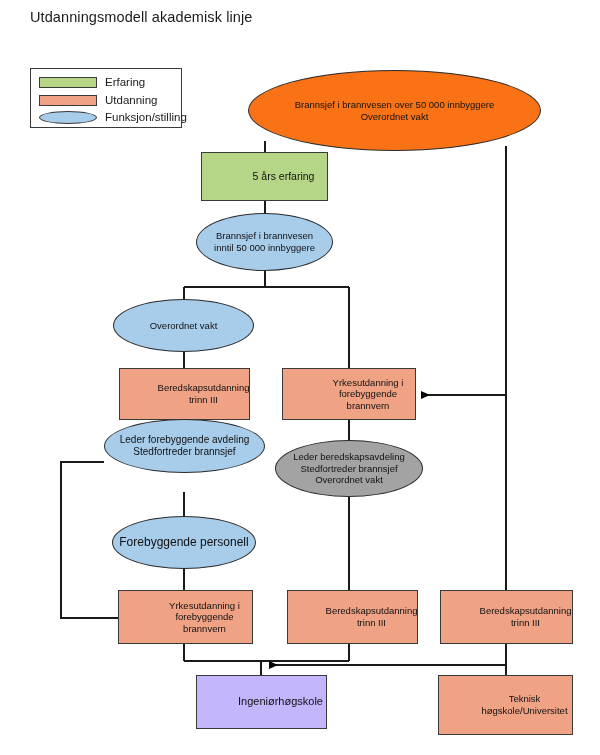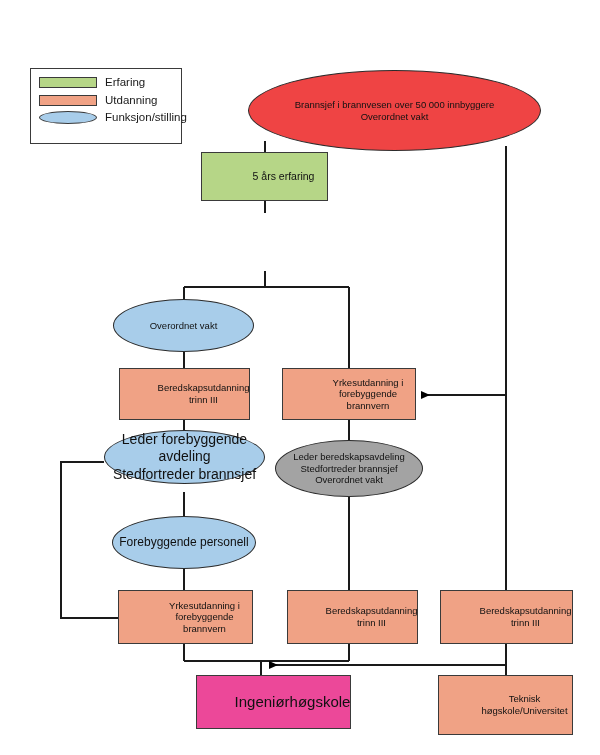--- a/index.html
+++ b/index.html
@@ -33,21 +33,21 @@
     font-size: 14.5px;
     color: #1a1a1a;
     letter-spacing: 0.1px;
     white-space: nowrap;
   }
   .legend {
     position: absolute;
     left: 30px;
     top: 68px;
     width: 152px;
-    height: 76px;
+    height: 60px;
     border: 1.6px solid #3a3a3a;
     background: #ffffff;
     box-sizing: border-box;
   }
   .legend-row {
     position: absolute;
     left: 8px;
     height: 16px;
     display: flex;
     align-items: center;
@@ -94,20 +94,21 @@
     display: block;
     padding: 0 5px;
     white-space: pre-line;
   }
 </style>
 </head>
 <body>
 
 <div id="canvas">
 
+  <div class="page-title">Utdanningsmodell akademisk linje</div>
 
   <svg id="edges" viewBox="0 0 600 755" xmlns="http://www.w3.org/2000/svg">
     <defs>
       <marker id="arrowL" markerWidth="10" markerHeight="10" refX="9" refY="4" orient="auto-start-reverse" markerUnits="userSpaceOnUse">
         <path d="M9,0 L9,8 L0,4 z" fill="#000000"></path>
       </marker>
     </defs>
     <g stroke="#1a1a1a" stroke-width="1.4" fill="none" shape-rendering="crispEdges">
 
       <path d="M265,141 L265,152"></path>
@@ -156,45 +157,49 @@
     <div class="legend-row r2">
       <span class="legend-swatch ellipse" style="background:#a8cdea"></span>
       <span class="legend-label">Funksjon/stilling</span>
     </div>
     <div class="legend-row r1">
       <span class="legend-swatch" style="background:#f0a285"></span>
       <span class="legend-label">Utdanning</span>
     </div>
   </div>
 
-  <div class="node ellipse" style="left:248px;top:70px;width:293px;height:81px;background:#ef4444;font-size:9.5px">
+  <div class="node ellipse" style="left:248px;top:70px;width:293px;height:81px;background:#f97316;font-size:9.5px">
     <span class="node-text">Brannsjef i brannvesen over 50 000 innbyggere
 Overordnet vakt</span>
   </div>
 
   <div class="node box" style="left:201px;top:152px;width:127px;height:49px;background:#b6d687;font-size:10.5px">
     <span class="node-text">5 års erfaring</span>
   </div>
 
+  <div class="node ellipse" style="left:196px;top:213px;width:137px;height:58px;background:#a8cdea;font-size:9.5px">
+    <span class="node-text">Brannsjef i brannvesen
+inntil 50 000 innbyggere</span>
+  </div>
 
   <div class="node ellipse" style="left:113px;top:299px;width:141px;height:53px;background:#a8cdea;font-size:9.5px">
     <span class="node-text">Overordnet vakt</span>
   </div>
 
   <div class="node box" style="left:119px;top:368px;width:131px;height:52px;background:#f0a285;font-size:9.5px">
     <span class="node-text">Beredskapsutdanning
 trinn III</span>
   </div>
 
   <div class="node box" style="left:282px;top:368px;width:134px;height:52px;background:#f0a285;font-size:9.5px">
     <span class="node-text">Yrkesutdanning i
 forebyggende brannvern</span>
   </div>
 
-  <div class="node ellipse" style="left:104px;top:430px;width:161px;height:54px;background:#a8cdea;font-size:14px">
+  <div class="node ellipse" style="left:104px;top:419px;width:161px;height:54px;background:#a8cdea;font-size:10px">
     <span class="node-text">Leder forebyggende avdeling
 Stedfortreder brannsjef</span>
   </div>
 
   <div class="node ellipse" style="left:275px;top:440px;width:148px;height:57px;background:#a3a3a3;font-size:9.5px">
     <span class="node-text">Leder beredskapsavdeling
 Stedfortreder brannsjef
 Overordnet vakt</span>
   </div>
 
@@ -210,21 +215,21 @@
   <div class="node box" style="left:287px;top:590px;width:131px;height:54px;background:#f0a285;font-size:9.5px">
     <span class="node-text">Beredskapsutdanning
 trinn III</span>
   </div>
 
   <div class="node box" style="left:440px;top:590px;width:133px;height:54px;background:#f0a285;font-size:9.5px">
     <span class="node-text">Beredskapsutdanning
 trinn III</span>
   </div>
 
-  <div class="node box" style="left:196px;top:675px;width:155px;height:54px;background:#ec4899;font-size:15px">
+  <div class="node box" style="left:196px;top:675px;width:131px;height:54px;background:#c4b5fd;font-size:11px">
     <span class="node-text">Ingeniørhøgskole</span>
   </div>
 
   <div class="node box" style="left:438px;top:675px;width:135px;height:60px;background:#f0a285;font-size:9.5px">
     <span class="node-text">Teknisk høgskole/Universitet</span>
   </div>
 
 </div>
 
 </body></html>

